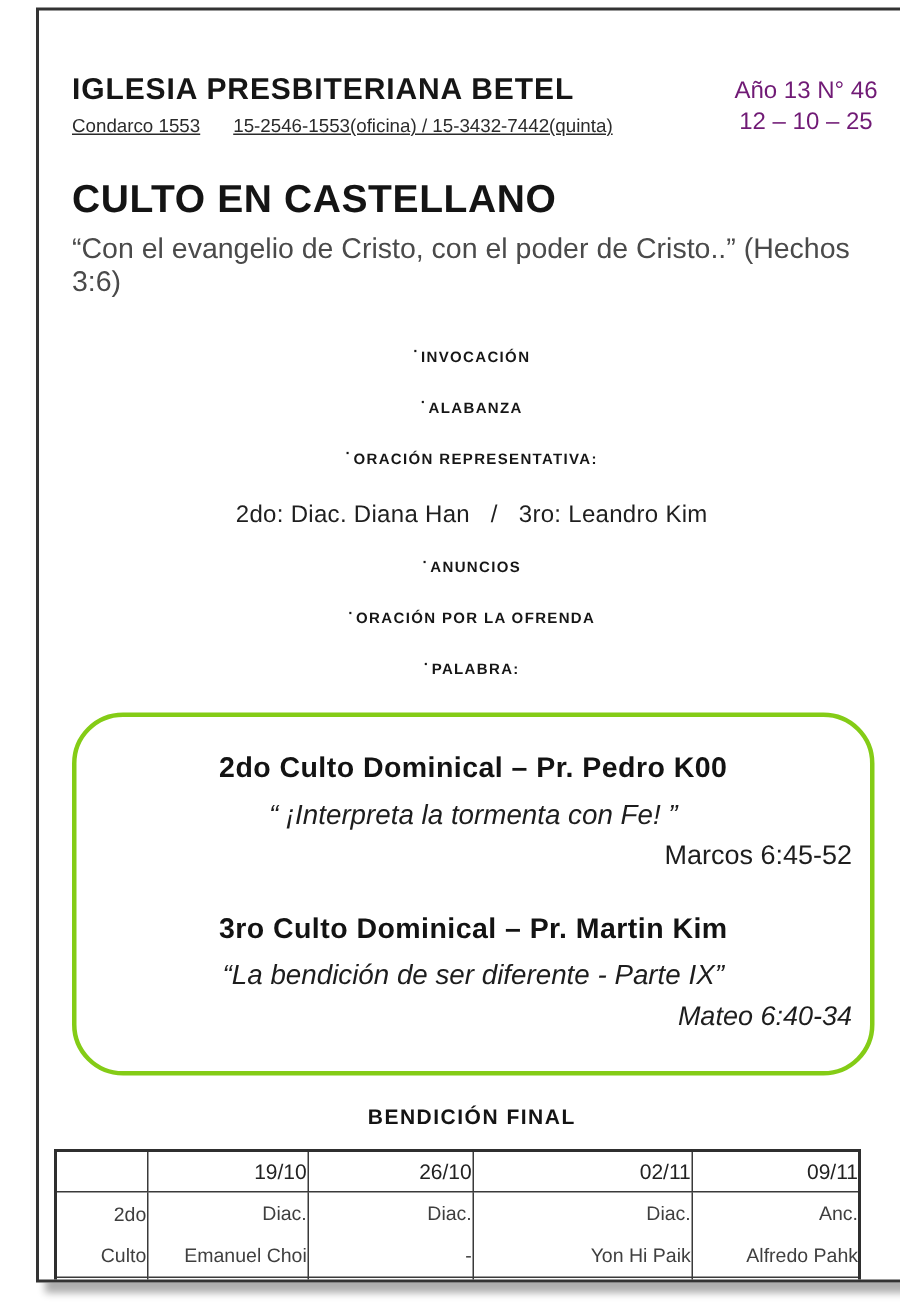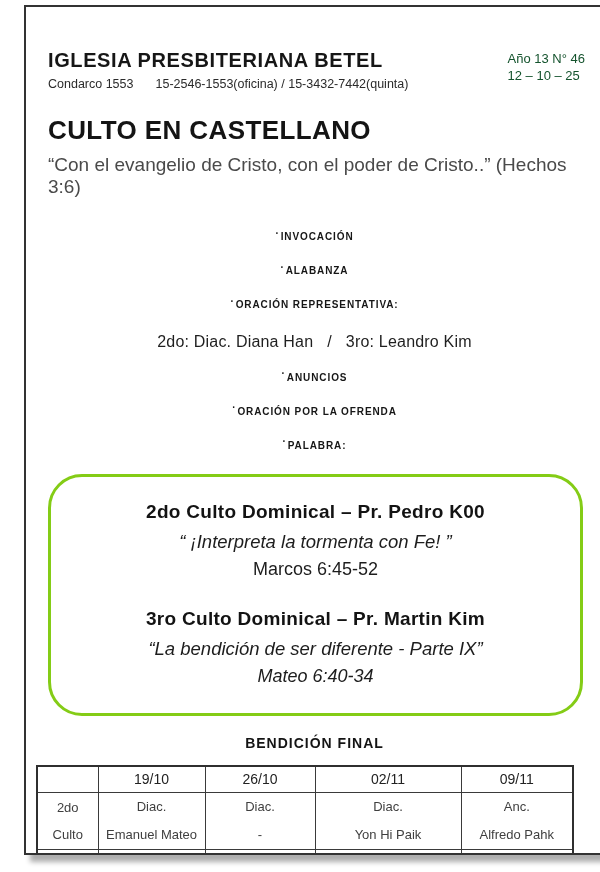--- a/index.html
+++ b/index.html
@@ -11,23 +11,23 @@
     width: 581px; height: 850px;
     background: #ffffff;
     border: 2px solid #333333;
     box-shadow: 6px 7px 5px rgba(0,0,0,0.32);
     overflow: hidden;
   }
 
   
   .header { display: flex; justify-content: space-between; padding: 42px 18px 0 22px; }
   .org-name { font-size: 20px; font-weight: bold; letter-spacing: 0.6px; color: #161616; }
-  .org-sub { margin-top: 5px; font-size: 12.5px; color: #2b2b2b; display: flex; }
+  .org-sub { margin-top: 5px; font-size: 12.5px; color: #2b2b2b; display: flex; text-decoration: underline; }
   .org-sub .addr { margin-right: 22px; }
-  .issue-block { color: #14532d; font-size: 13px; line-height: 1.3; padding-top: 2px; white-space: nowrap; }
+  .issue-block { text-align: center; color: #701a75; font-size: 16px; line-height: 1.3; padding-top: 2px; white-space: nowrap; }
 
   
   .title { margin: 24px 0 0 22px; font-size: 26px; font-weight: bold; letter-spacing: 0.4px; color: #141414; }
   .motto { margin: 8px 0 0 22px; font-size: 19px; color: #4a4a4a; }
 
   
   .order { margin-top: 33px; text-align: center; }
   .order-item { margin-bottom: 23px; font-size: 10px; font-weight: bold; letter-spacing: 0.9px; color: #161616; line-height: 1.1; }
   .order-item.plain { font-size: 16px; font-weight: normal; letter-spacing: 0.2px; color: #1f1f1f; margin-bottom: 21px; }
   .dot { display: inline-block; position: relative; top: -0.34em; margin-right: 1px; font-weight: bold; }
@@ -36,31 +36,31 @@
   .sermon-box {
     margin: 15px 20px 0 22px;
     border: 3px solid #84cc16;
     border-radius: 34px;
     padding: 24px 12px 26px;
     text-align: center;
   }
   .sermon-block + .sermon-block { margin-top: 28px; }
   .sermon-heading { font-size: 19px; font-weight: bold; letter-spacing: 0.3px; color: #131313; }
   .sermon-title { margin-top: 8px; font-size: 18.5px; font-style: italic; color: #1d1d1d; }
-  .sermon-passage { margin-top: 6px; font-size: 18px; color: #1d1d1d; }
+  .sermon-passage { margin-top: 6px; font-size: 18px; color: #1d1d1d; text-align: right; }
   .sermon-passage.italic { font-style: italic; }
 
   
   .final-blessing { margin-top: 19px; text-align: center; font-size: 14px; font-weight: bold; letter-spacing: 1px; color: #141414; }
 
   
   table.schedule { border-collapse: collapse; margin: 14px 0 0 10px; table-layout: fixed; }
   table.schedule th, table.schedule td {
     border: 1px solid #3a3a3a;
-    text-align: center; vertical-align: middle;
+    text-align: right; vertical-align: middle;
     font-size: 13px; color: #3f3f3f; font-weight: normal;
   }
   table.schedule { border: 2px solid #2f2f2f; }
   table.schedule thead th { height: 27px; font-size: 14px; color: #222222; }
   .col-label { width: 61px; } .col-1 { width: 107px; } .col-2 { width: 110px; } .col-3 { width: 146px; } .col-4 { width: 112px; }
   tr.row-2do td, tr.row-2do th { height: 57px; }
   tr.row-2do td div { line-height: 28px; }
   tr.row-3ro td, tr.row-3ro th { height: 28px; }
   th.rowlabel { font-weight: bold; font-size: 13px; color: #111111; }
   th.rowlabel div { line-height: 27px; }
@@ -123,21 +123,21 @@
       </tr>
     </thead>
     <tbody>
       <tr class="row-2do">
         <th class="rowlabel">
           <div>2do</div>
           <div>Culto</div>
         </th>
         <td>
           <div>Diac.</div>
-          <div>Emanuel Mateo</div>
+          <div>Emanuel Choi</div>
         </td>
         <td>
           <div>Diac.</div>
           <div>-</div>
         </td>
         <td>
           <div>Diac.</div>
           <div>Yon Hi Paik</div>
         </td>
         <td>

